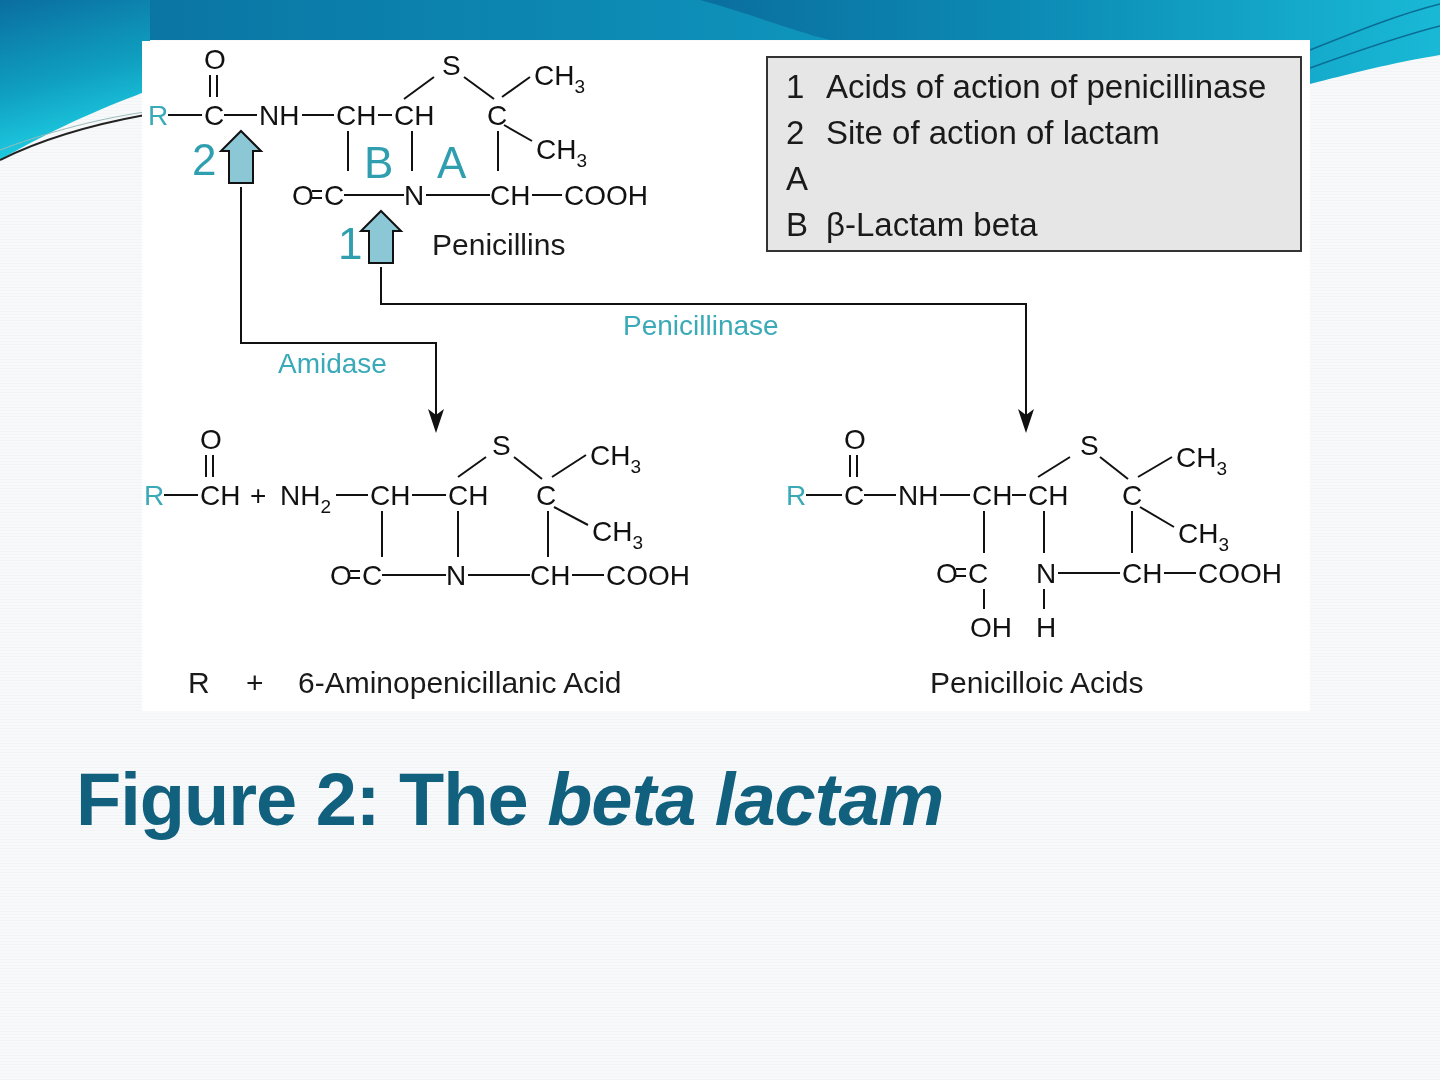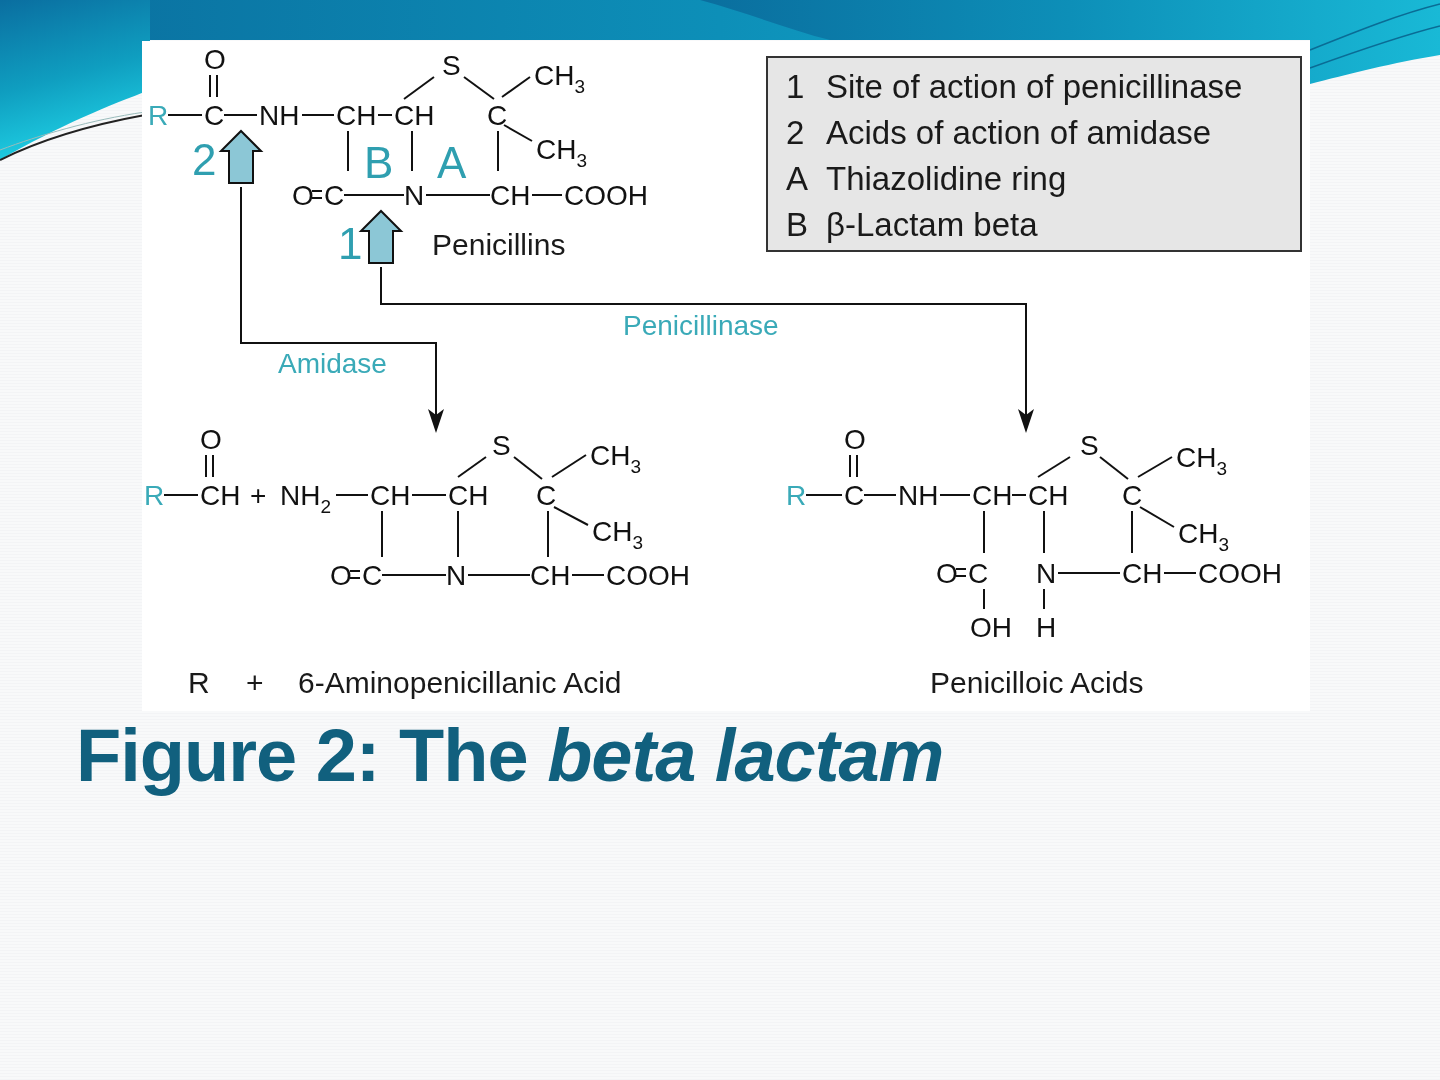--- a/index.html
+++ b/index.html
@@ -25,21 +25,21 @@
   .legend {
     position: absolute; left: 624px; top: 15px; width: 536px; height: 196px;
     background: #e6e6e6; border: 2px solid #333; box-sizing: border-box;
     padding: 10px 0 0 18px;
   }
   .legend-row { display: flex; align-items: baseline; height: 46px; font-size: 33px; color: #1a1a1a; }
   .legend-key { width: 40px; }
   .legend-text { white-space: nowrap; }
 
   .slide-title {
-    position: absolute; left: 76px; top: 704px; width: 1100px;
+    position: absolute; left: 76px; top: 748px; width: 1100px;
     font-family: "Liberation Sans", sans-serif; font-weight: bold;
     font-size: 74px; line-height: 104px; color: #11607e; letter-spacing: -1px;
   }
   .slide-title .it { font-style: italic; }
 </style>
 </head>
 <body>
 
 <svg class="banner" width="1440" height="220" viewBox="0 0 1440 220">
   <defs>
@@ -200,29 +200,28 @@
       <line x1="1022" y1="532" x2="1054" y2="532" stroke="#111" stroke-width="2"></line>
       <text class="chem" x="1056" y="542">COOH</text>
 
       <text class="caption-text" x="788" y="652">Penicilloic Acids</text>
     </g>
   </svg>
 
   <div class="legend">
     <div class="legend-row">
       <span class="legend-key">1</span>
-      <span class="legend-text">Site of action of penicillinase</span>
+      <span class="legend-text">Acids of action of penicillinase</span>
     </div>
     <div class="legend-row">
       <span class="legend-key">2</span>
-      <span class="legend-text">Acids of action of amidase</span>
+      <span class="legend-text">Site of action of lactam</span>
     </div>
     <div class="legend-row">
       <span class="legend-key">A</span>
-      <span class="legend-text">Thiazolidine ring</span>
     </div>
     <div class="legend-row">
       <span class="legend-key">B</span>
       <span class="legend-text">β-Lactam beta</span>
     </div>
   </div>
 </div>
 
 <div class="slide-title">
   <span>Figure 2: The </span><span class="it">beta lactam</span><br>

